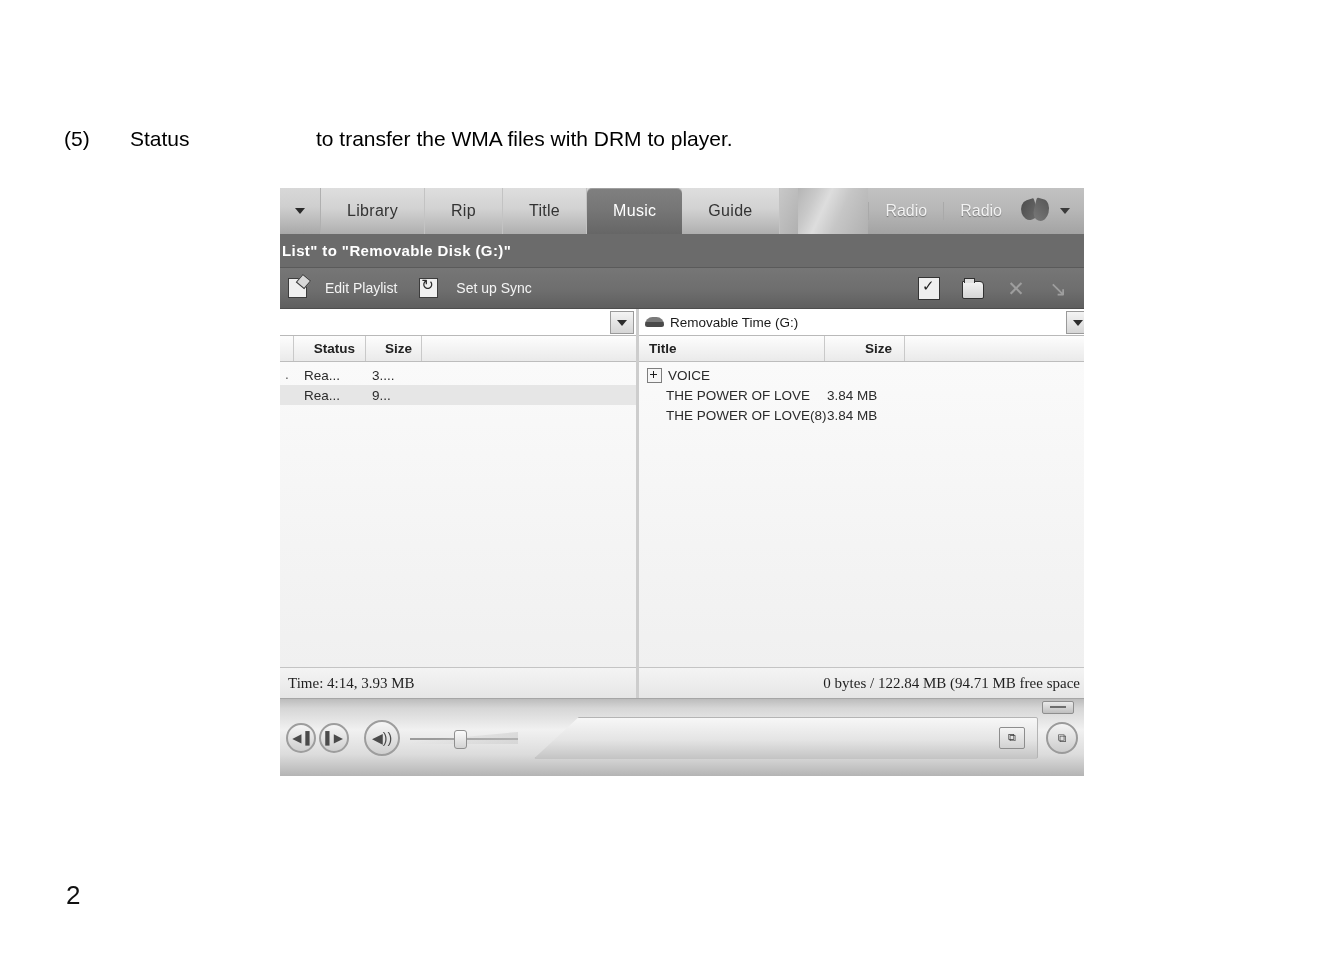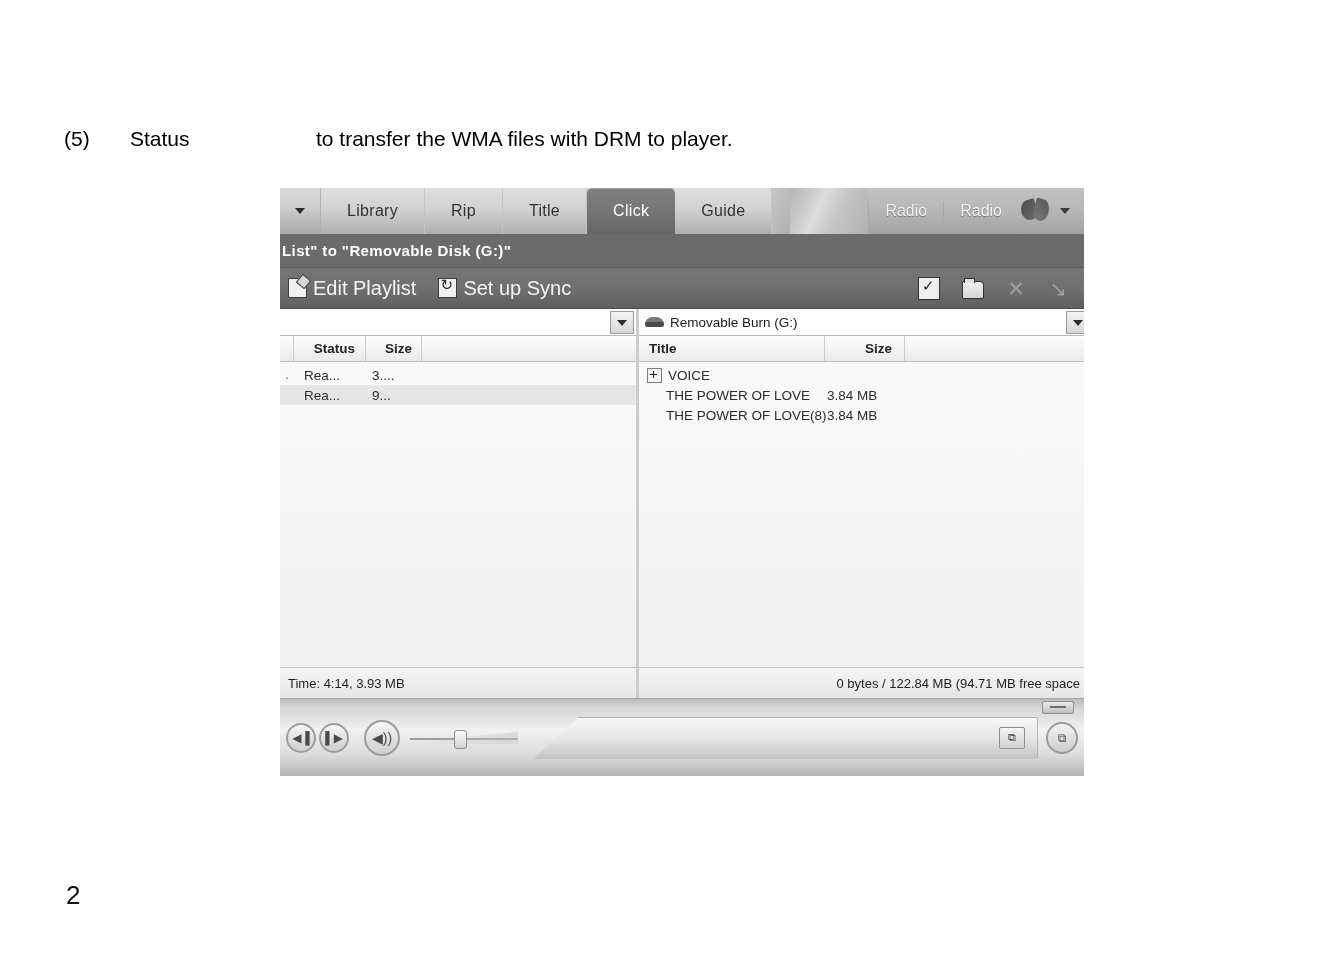--- a/index.html
+++ b/index.html
@@ -163,23 +163,23 @@
     height: 40px;
     background: linear-gradient(to bottom, #767676 0%, #6e6e6e 55%, #5f5f5f 100%);
     display: flex;
     align-items: center;
     padding: 0 10px 0 8px;
     border-bottom: 1px solid #4e4e4e;
   }
   .tb-btn {
     display: flex;
     align-items: center;
-    gap: 6px;
+    gap: 18px;
     margin-right: 22px;
-    font-size: 20px;
+    font-size: 14px;
     color: #f4f4f4;
     white-space: nowrap;
   }
   .tb-icon {
     width: 17px; height: 18px;
     position: relative;
     background: #f0f0f0;
     border: 1px solid #3c3c3c;
     flex: 0 0 auto;
   }
@@ -351,24 +351,25 @@
   .t-title { width: 188px; }
   .t-title.indent { padding-left: 27px; box-sizing: border-box; }
   .t-size { width: 80px; }
 
   .pane-status {
     height: 30px;
     background: linear-gradient(to bottom,#f4f4f4,#e6e6e6);
     border-top: 1px solid #c4c4c4;
     display: flex;
     align-items: center;
-    font-size: 13px;
+    font-size: 15px;
     color: #1f1f1f;
     white-space: nowrap;
     overflow: hidden;
+    font-family: Liberation Serif, serif;
   }
   .pane-status.left-s  { padding-left: 8px; }
   .pane-status.right-s { justify-content: flex-end; padding-right: 4px; }
 
   
   .wmp-player {
     height: 78px;
     background: linear-gradient(to bottom,#bcbcbc 0%,#d6d6d6 12%,#f1f1f1 40%,#dcdcdc 72%,#b4b4b4 100%);
     position: relative;
     display: flex;
@@ -490,21 +491,21 @@
 
 <div class="figure">
 
   <div class="wmp-tabbar">
     <div class="tab-caret">
       <span class="caret-glyph"></span>
     </div>
     <div class="tab">Library</div>
     <div class="tab">Rip</div>
     <div class="tab">Title</div>
-    <div class="tab active">Click</div>
+    <div class="tab active">Music</div>
     <div class="tab">Guide</div>
     <div class="tab-spacer"></div>
     <div class="tab-links">
       <span class="tab-link">Radio</span>
       <span class="tab-link">Radio</span>
       <span class="butterfly">
         <span class="wing w1"></span>
         <span class="wing w2"></span>
       </span>
       <span class="links-caret"></span>
@@ -555,21 +556,21 @@
           <span class="r-status">Rea...</span>
           <span class="r-size">9...</span>
         </div>
       </div>
       <div class="pane-status left-s">Time: 4:14, 3.93 MB</div>
     </div>
 
     <div class="pane right">
       <div class="pane-head">
         <span class="disk-icon"></span>
-        <span>Removable Burn (G:)</span>
+        <span>Removable Time (G:)</span>
         <span class="combo-btn edge">
           <span class="chev"></span>
         </span>
       </div>
       <div class="col-head">
         <span class="c rh-title">Title</span>
         <span class="c rh-size">Size</span>
       </div>
       <div class="rows">
         <div class="trow">

